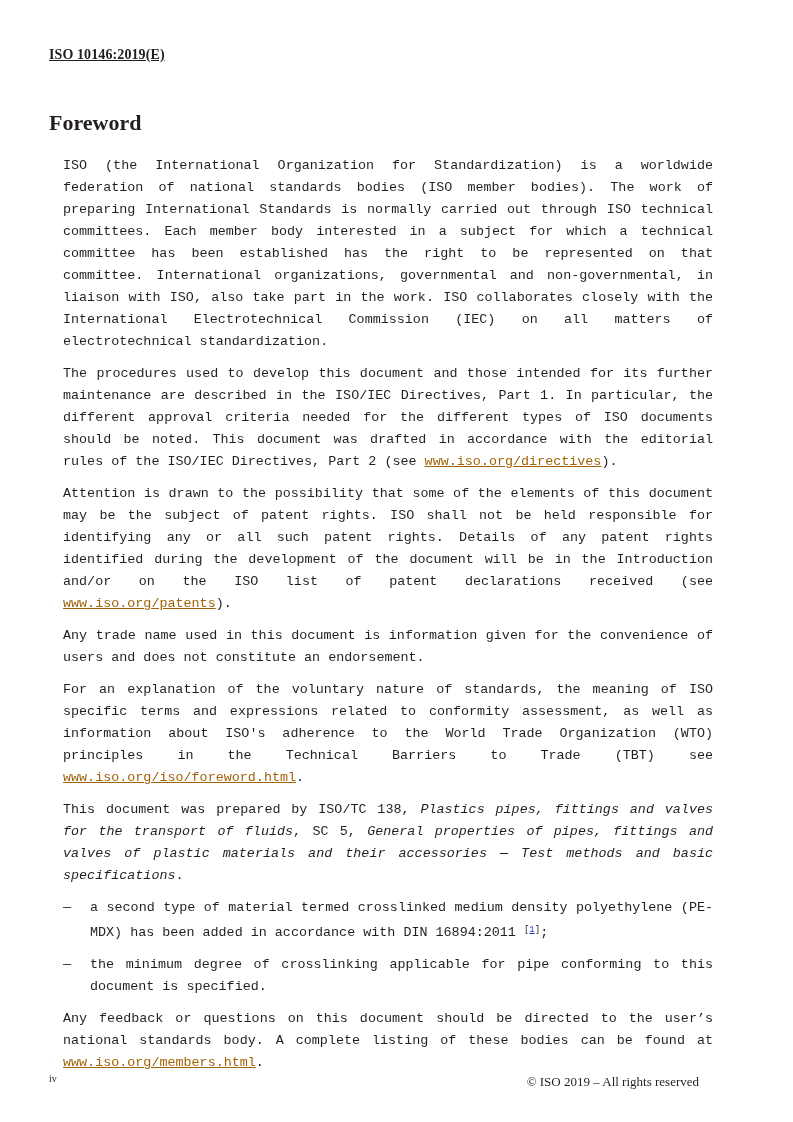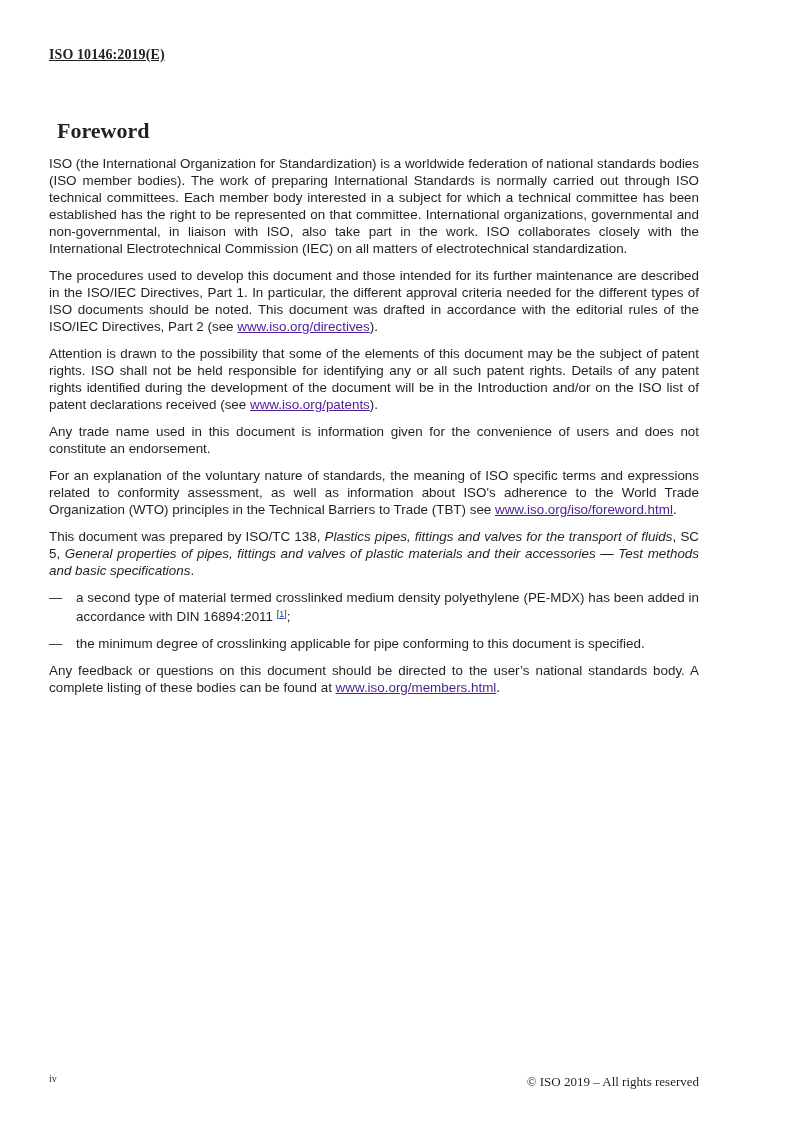--- a/index.html
+++ b/index.html
@@ -9,29 +9,29 @@
     color: #231f20;
   }
   .doc-id {
     position: absolute; left: 49px; top: 47px;
     font-family: "Liberation Serif", "DejaVu Serif", serif;
     font-weight: bold; font-size: 14px; letter-spacing: 0.1px; text-decoration: underline;
   }
   .title {
     position: absolute; left: 49px; top: 110px;
     font-family: "Liberation Serif", "DejaVu Serif", serif;
-    font-weight: bold; font-size: 22px; margin: 8px;
+    font-weight: bold; font-size: 22px; margin: 0;
   }
   .body {
-    position: absolute; left: 49px; top: 155px; width: 650px;
-    font-family: Liberation Sans, sans-serif;
-    font-size: 13.4px; line-height: 17px; text-align: justify;
+    position: absolute; left: 63px; top: 155px; width: 650px;
+    font-family: Liberation Mono, monospace;
+    font-size: 13.4px; line-height: 22px; text-align: justify;
   }
   .body p { margin: 0 0 10px 0; }
-  .body a { color: #4c1d95; text-decoration: underline; }
+  .body a { color: #a16207; text-decoration: underline; }
   .body em { font-style: italic; }
   .list { margin: 0 0 10px 0; padding: 0; list-style: none; }
   .list li { position: relative; padding-left: 27px; margin-bottom: 10px; }
   .list li .dash { position: absolute; left: 0; top: 0; }
   sup.ref { font-size: 9px; vertical-align: 4px; color: #231f20; }
   sup.ref a { color: #1a3ec8; }
   .footer-left {
     position: absolute; left: 49px; top: 1073px;
     font-family: "Liberation Serif", "DejaVu Serif", serif; font-size: 10px;
   }

